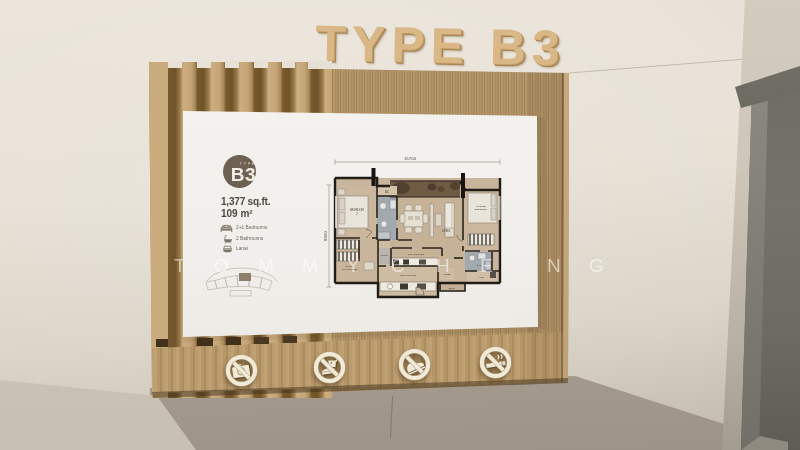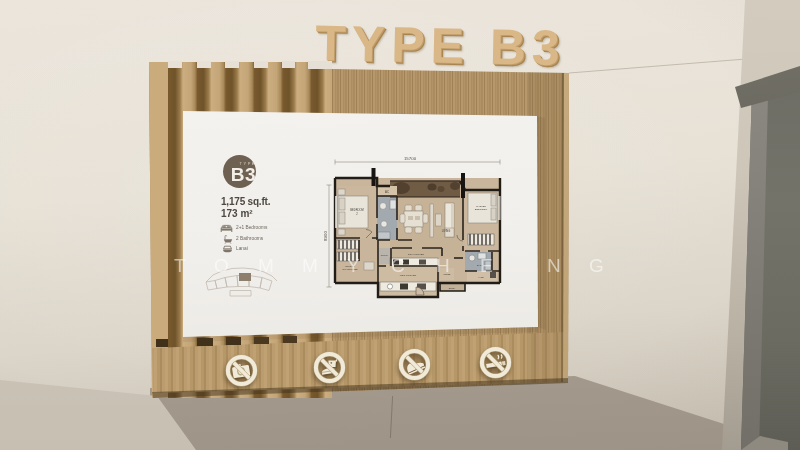--- a/index.html
+++ b/index.html
@@ -66,23 +66,23 @@
   <div class="clip" style="clip-path:polygon(183px 111px,537px 116px,538px 327px,183px 337px);background:linear-gradient(178deg,#f6f4f1 0%,#f1efeb 55%,#e7e4df 100%);"></div>
 
   <div class="clip" style="clip-path:polygon(537px 116px,545px 118px,546px 330px,538px 327px);background:linear-gradient(90deg,rgba(80,60,32,0.35),rgba(80,60,32,0));"></div>
   <div class="clip" style="clip-path:polygon(183px 337px,538px 327px,538px 332px,183px 342px);background:linear-gradient(180deg,rgba(80,60,32,0.4),rgba(80,60,32,0));"></div>
 
   <div class="abs" style="left:223px;top:155px;width:33px;height:33px;border-radius:50%;background:#6f6152;color:#f2efe9;text-align:right;">
     <div style="font-size:4px;letter-spacing:1.5px;padding-top:6px;color:#d8d2c8;">TYPE</div>
     <div style="font-size:19px;font-weight:bold;letter-spacing:0.5px;line-height:17px;">B3</div>
   </div>
 
-  <div class="abs" style="left:221px;top:196px;font-size:10px;letter-spacing:-0.2px;color:#4d4840;font-weight:bold;">1,175 sq.ft.</div>
-
-  <div class="abs" style="left:221px;top:208px;font-size:10px;color:#4d4840;font-weight:bold;">173 m²</div>
+  <div class="abs" style="left:221px;top:196px;font-size:10px;letter-spacing:-0.2px;color:#4d4840;font-weight:bold;">1,377 sq.ft.</div>
+
+  <div class="abs" style="left:221px;top:208px;font-size:10px;color:#4d4840;font-weight:bold;">109 m²</div>
 
   <svg class="abs" style="left:220px;top:224px;" width="13" height="9" viewBox="0 0 13 9">
     <path d="M1.2 8 L1.2 3.8 L11.8 3.8 L11.8 8" fill="none" stroke="#7e766a" stroke-width="1"></path>
     <rect x="1.2" y="4.6" width="10.6" height="2" fill="#7e766a"></rect>
     <path d="M2 3.2 Q2 1.4 3.6 1.4 L9.4 1.4 Q11 1.4 11 3.2" fill="none" stroke="#7e766a" stroke-width="0.9"></path>
     <rect x="2.6" y="2.2" width="3.4" height="1.5" rx="0.7" fill="#7e766a"></rect>
     <rect x="6.8" y="2.2" width="3.4" height="1.5" rx="0.7" fill="#7e766a"></rect>
   </svg>
   <div class="abs" style="left:236px;top:225px;font-size:4.8px;color:#6e6861;">2+1 Bedrooms</div>
 

